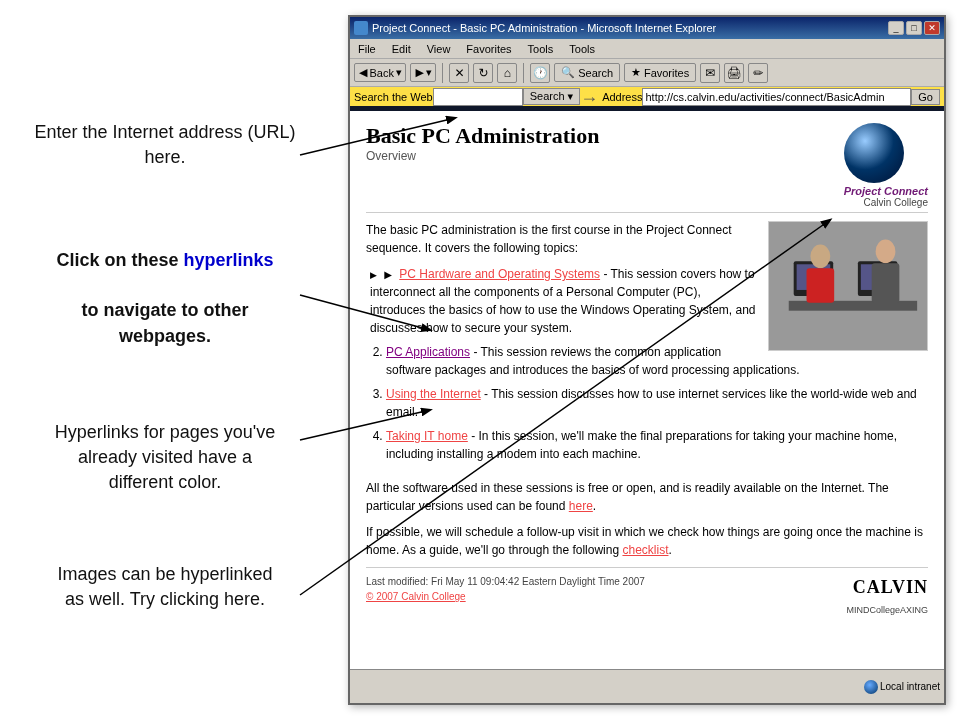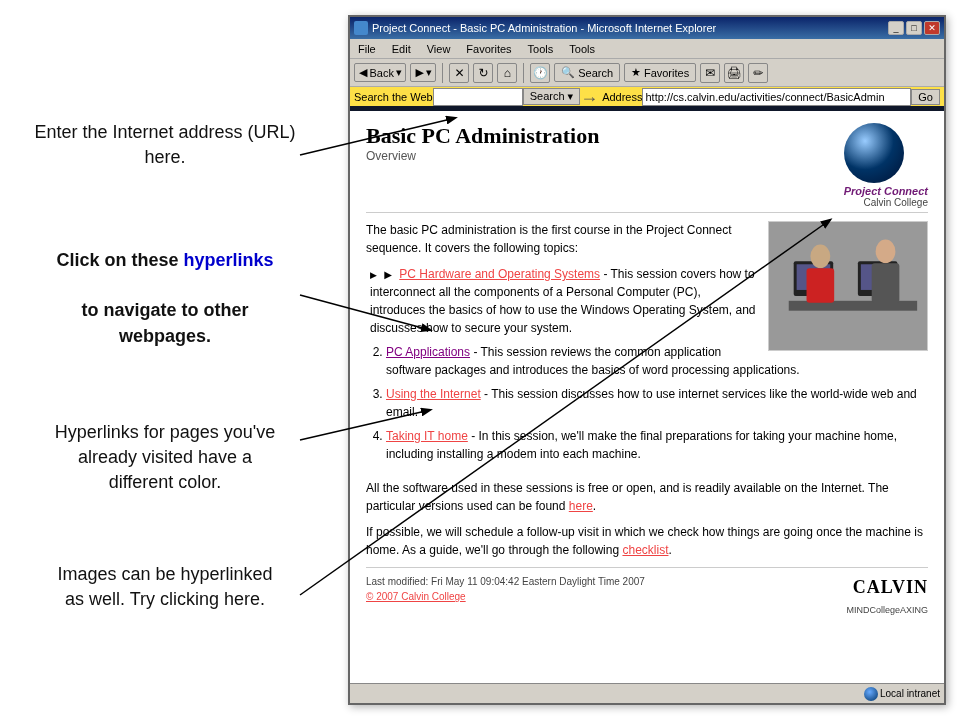--- a/index.html
+++ b/index.html
@@ -221,21 +221,21 @@
       font-size: 12px;
       font-family: Arial, sans-serif;
     }
 
     
     .status-bar {
       position: absolute;
       bottom: 0;
       left: 0;
       right: 0;
-      height: 20px;
+      height: 34px;
       background: #d4d0c8;
       border-top: 1px solid #888;
       display: flex;
       align-items: center;
       padding: 0 4px;
       font-size: 10px;
       font-family: 'Tahoma', sans-serif;
       justify-content: space-between;
     }
     .status-globe {

